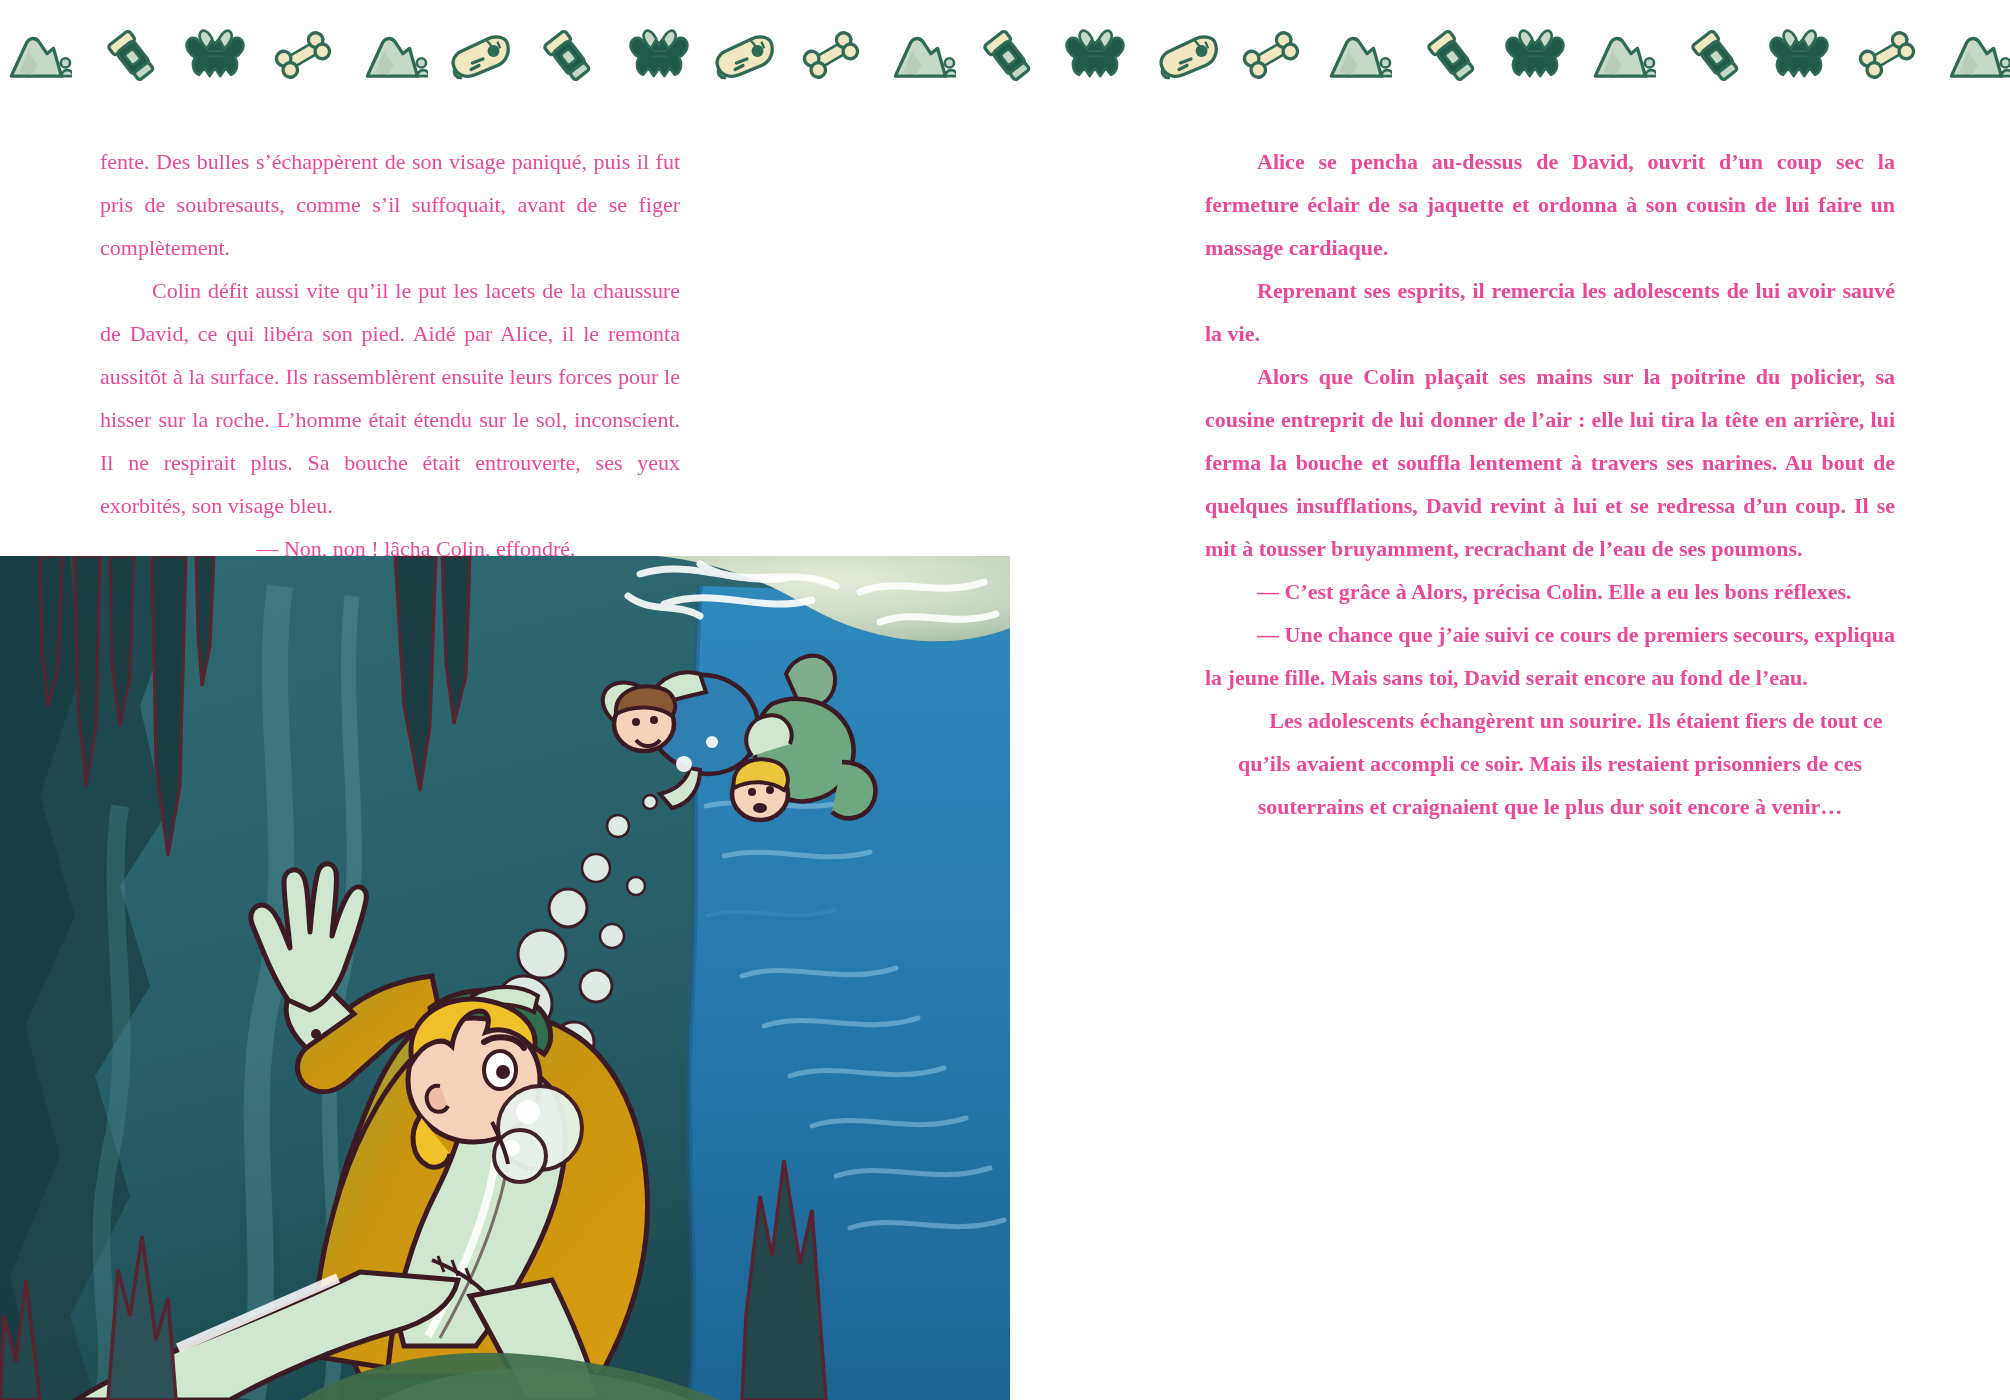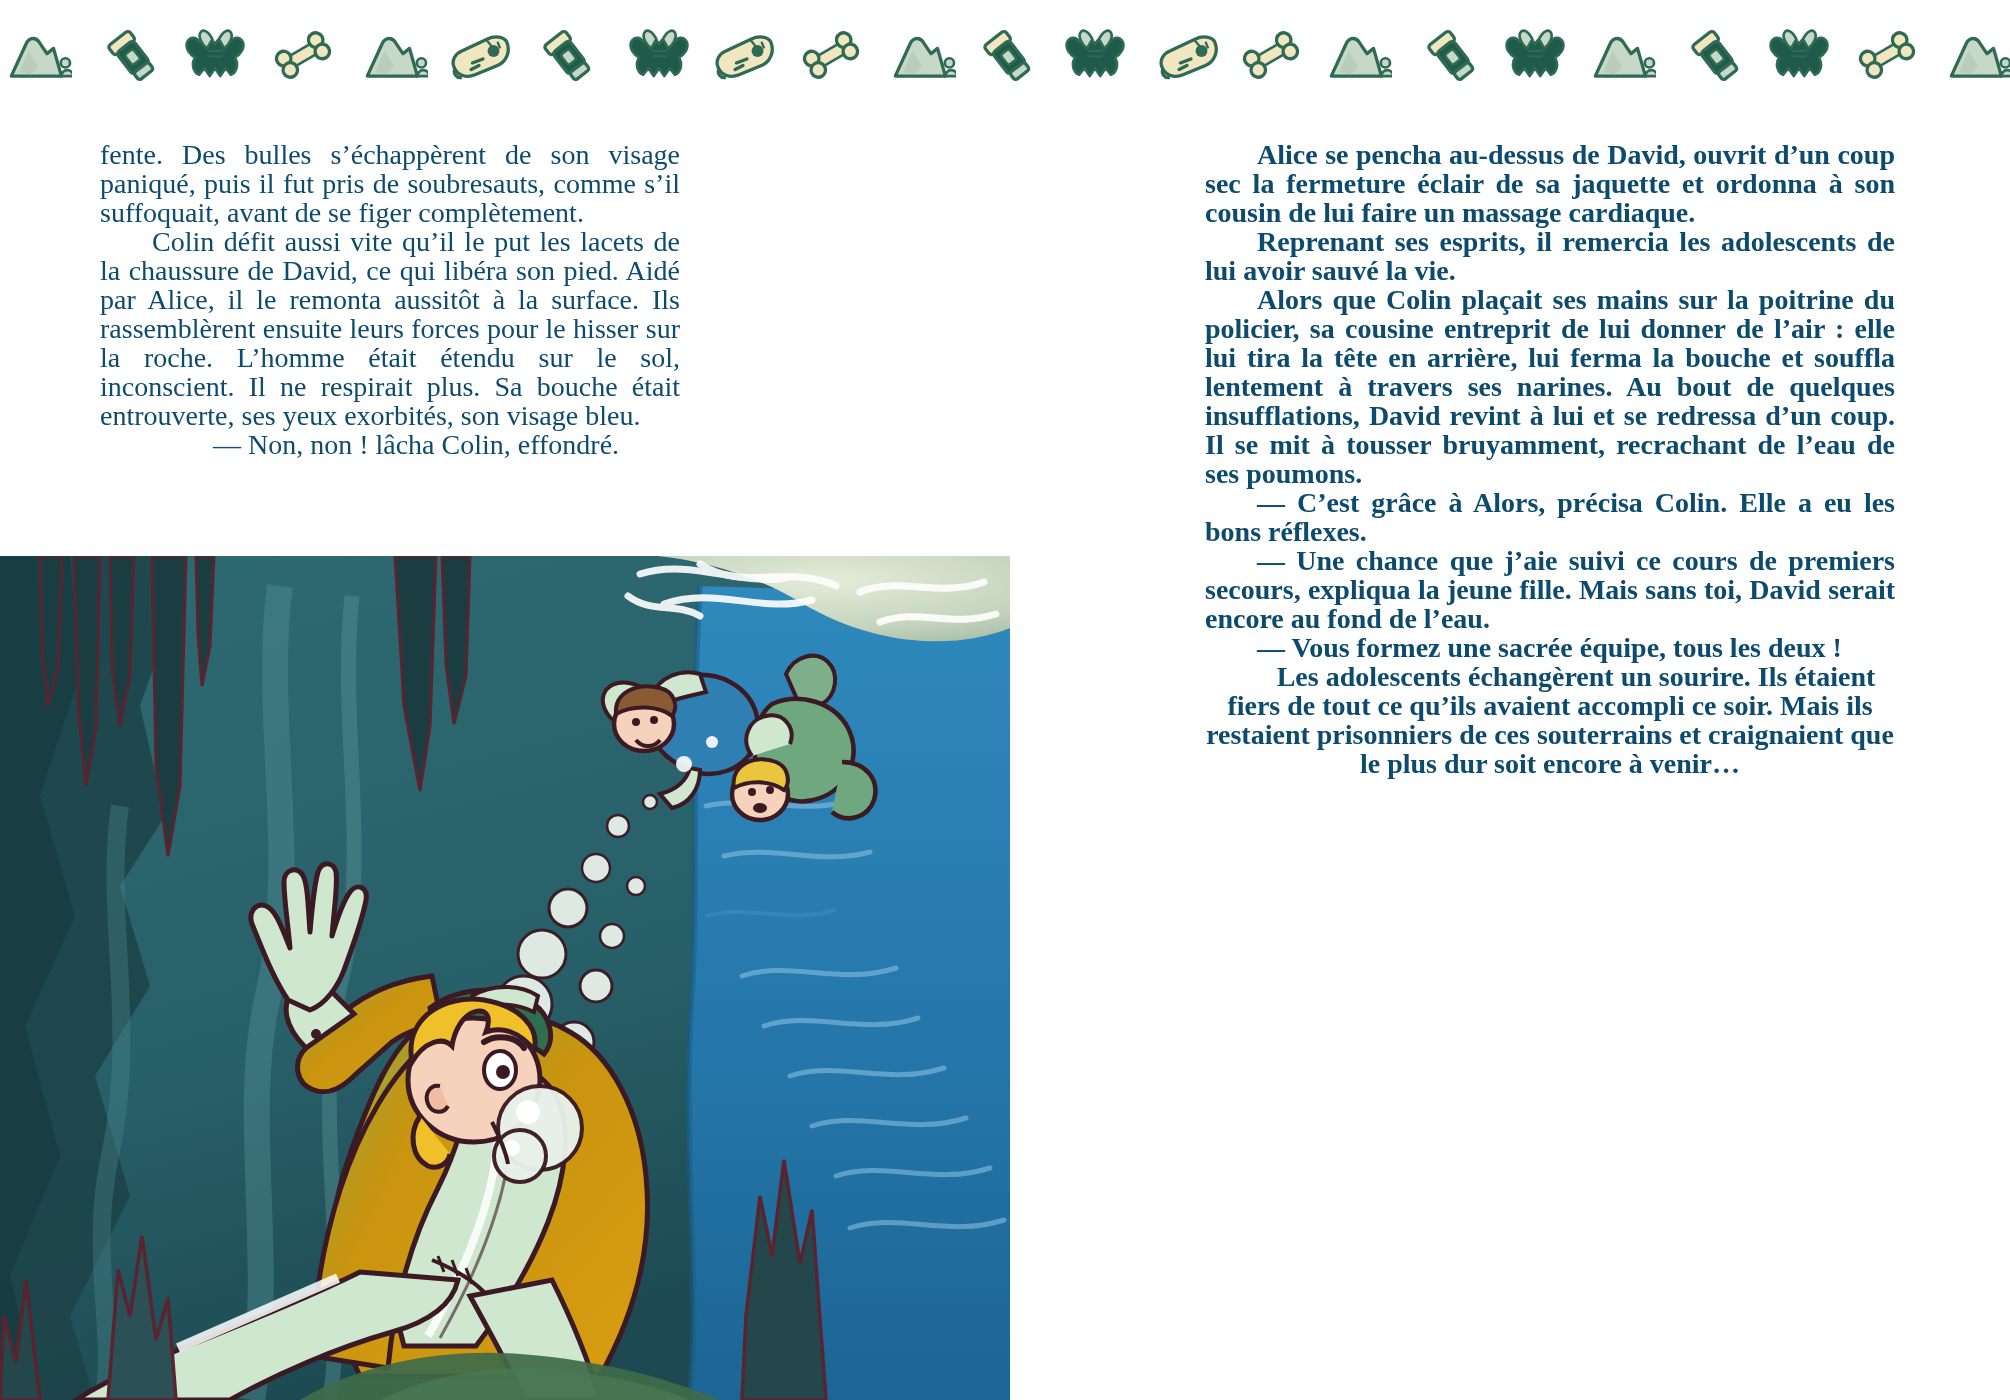--- a/index.html
+++ b/index.html
@@ -22,23 +22,23 @@
     display:flex;align-items:center;
     height:110px;
     padding-left:6px;
     gap:0px;
   }
   .motif{flex:0 0 auto;display:block;}
 
   
   .col{
     position:absolute;
-    font-size:28px;
-    line-height:29px;
-    color:#0c4a6e;
+    font-size:22px;
+    line-height:43px;
+    color:#ec4899;
     text-align:justify;
     text-justify:inter-word;
     -webkit-hyphens:none;hyphens:none;
     font-kerning:normal;
   }
   .col-left{left:100px;top:140px;width:580px;}
   .col-right{left:1205px;top:140px;width:690px;font-weight:bold;}
   .col p{margin:0;text-indent:52px;}
   .col p.noindent{text-indent:0;}
   .col p:last-child{text-align:left;}
@@ -265,21 +265,20 @@
       <p>Colin défit aussi vite qu’il le put les lacets de la chaussure de David, ce qui libéra son pied. Aidé par Alice, il le remonta aussitôt à la surface. Ils rassemblèrent ensuite leurs forces pour le hisser sur la roche. L’homme était étendu sur le sol, inconscient. Il ne respirait plus. Sa bouche était entrouverte, ses yeux exorbités, son visage bleu.</p>
       <p class="flush">— Non, non ! lâcha Colin, effondré.</p>
     </div>
 
   <div class="col col-right" id="col-right">
       <p>Alice se pencha au-dessus de David, ouvrit d’un coup sec la fermeture éclair de sa jaquette et ordonna à son cousin de lui faire un massage cardiaque.</p>
       <p>Reprenant ses esprits, il remercia les adolescents de lui avoir sauvé la vie.</p>
       <p>Alors que Colin plaçait ses mains sur la poitrine du policier, sa cousine entreprit de lui donner de l’air : elle lui tira la tête en arrière, lui ferma la bouche et souffla lentement à travers ses narines. Au bout de quelques insufflations, David revint à lui et se redressa d’un coup. Il se mit à tousser bruyamment, recrachant de l’eau de ses poumons.</p>
       <p>— C’est grâce à Alors, précisa Colin. Elle a eu les bons réflexes.</p>
       <p>— Une chance que j’aie suivi ce cours de premiers secours, expliqua la jeune fille. Mais sans toi, David serait encore au fond de l’eau.</p>
-      <p>— Vous formez une sacrée équipe, tous les deux !</p>
       <p class="flush">Les adolescents échangèrent un sourire. Ils étaient fiers de tout ce qu’ils avaient accompli ce soir. Mais ils restaient prisonniers de ces souterrains et craignaient que le plus dur soit encore à venir…</p>
     </div>
 
   <div class="illus">
     <svg viewBox="0 0 1010 844" xmlns="http://www.w3.org/2000/svg">
       <defs>
         <linearGradient id="waterGrad" x1="0" y1="0" x2="0" y2="1">
           <stop offset="0%" stop-color="#2f89bd"></stop>
           <stop offset="55%" stop-color="#2577ab"></stop>
           <stop offset="100%" stop-color="#1c6594"></stop>

